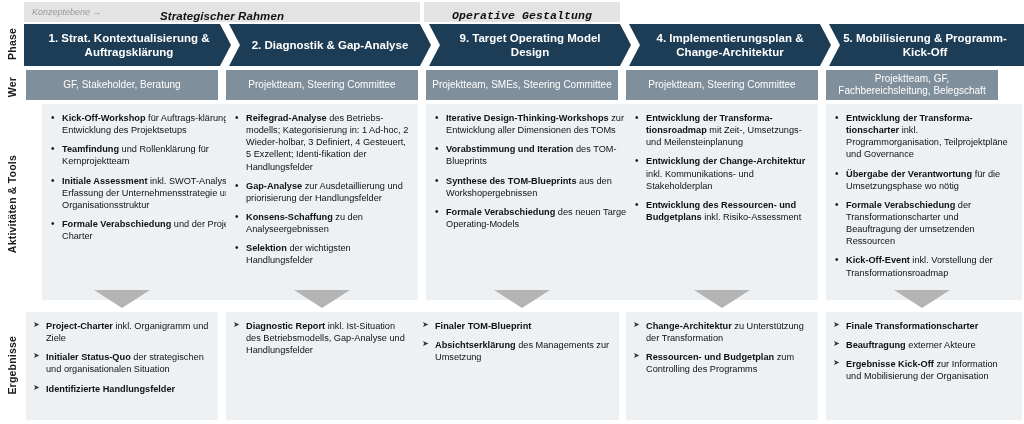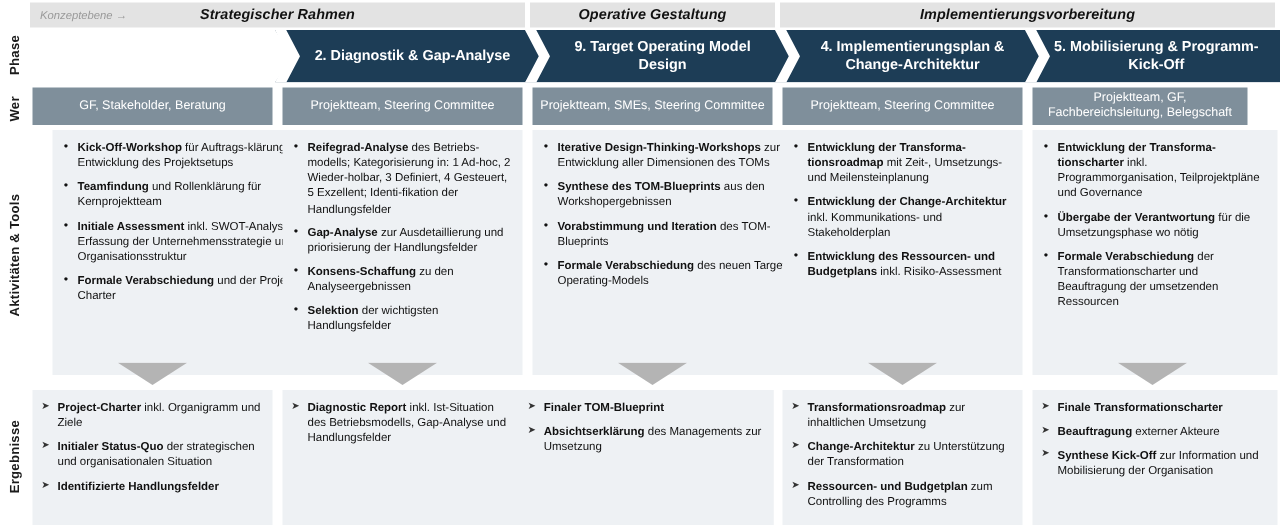--- a/index.html
+++ b/index.html
@@ -50,40 +50,40 @@
   .band-row {
     position: absolute;
     left: 0; top: 2px;
     width: 1000px; height: 20px;
   }
   .band {
     position: absolute;
     top: 0; height: 20px;
     background: #e3e3e3;
     display: flex;
-    align-items: center;
+    align-items: flex-end;
     justify-content: center;
   }
   .band-title {
     font-size: 11.5px;
     font-weight: bold;
     font-style: italic;
     color: #111;
     letter-spacing: .1px;
   }
   .band-sub {
     position: absolute;
     left: 8px; top: 0; height: 20px;
     display: flex; align-items: center;
     font-size: 9px;
     font-style: italic;
     color: #9a9a9a;
   }
   .band-1 { left: 0;    width: 396px; }
-  .band-2 { left: 400px; width: 196px; }
+  .band-2 { left: 400px; width: 196px; font-family: Liberation Mono, monospace; }
   .band-3 { left: 600px; width: 396px; }
 
   
   .phase-row {
     position: absolute;
     left: 0; top: 24px;
     width: 1000px; height: 42px;
   }
   .chev {
     position: absolute;
@@ -214,26 +214,26 @@
   <div class="grid">
 
     <div class="band-row">
       <div class="band band-1">
         <div class="band-sub">Konzeptebene →</div>
         <div class="band-title">Strategischer Rahmen</div>
       </div>
       <div class="band band-2">
         <div class="band-title">Operative Gestaltung</div>
       </div>
-      <div class="band band-3">
-        <div class="band-title">Implementierungsvorbereitung</div>
-      </div>
     </div>
 
     <div class="phase-row">
+      <div class="chev chev-first" style="left:0;width:210px">
+        <span>1. Strat. Kontextualisierung &amp; Auftragsklärung</span>
+      </div>
       <div class="chev chev-mid" style="left:196px;width:214px">
         <span>2. Diagnostik &amp; Gap-Analyse</span>
       </div>
       <div class="chev chev-mid" style="left:396px;width:214px">
         <span>9. Target Operating Model Design</span>
       </div>
       <div class="chev chev-mid" style="left:596px;width:214px">
         <span>4. Implementierungsplan &amp; Change-Architektur</span>
       </div>
       <div class="chev chev-last" style="left:796px;width:204px">
@@ -266,37 +266,38 @@
           <ul class="items bullet">
             <li><b>Reifegrad-Analyse</b><span> des Betriebs-modells; Kategorisierung in: 1 Ad-hoc,  2 Wieder-holbar, 3 Definiert, 4 Gesteuert, 5 Exzellent; Identi-fikation der Handlungsfelder</span></li>
             <li><b>Gap-Analyse</b><span> zur Ausdetaillierung und priorisierung der Handlungsfelder</span></li>
             <li><b>Konsens-Schaffung</b><span> zu den Analyseergebnissen</span></li>
             <li><b>Selektion</b><span> der wichtigsten Handlungsfelder</span></li>
           </ul>
         </div>
       <div class="card" style="left:402px;width:221px">
           <ul class="items bullet">
             <li><b>Iterative Design-Thinking-Workshops</b><span> zur Entwicklung aller Dimensionen des TOMs</span></li>
+            <li><b>Vorabstimmung und Iteration</b><span> des TOM-Blueprints</span></li>
             <li><b>Synthese des TOM-Blueprints</b><span> aus den Workshopergebnissen</span></li>
-            <li><b>Vorabstimmung und Iteration</b><span> des TOM-Blueprints</span></li>
             <li><b>Formale Verabschiedung</b><span> des neuen Target-Operating-Models</span></li>
           </ul>
         </div>
       <div class="card" style="left:602px;width:192px">
           <ul class="items bullet">
             <li><b>Entwicklung der Transforma-tionsroadmap</b><span> mit Zeit-, Umsetzungs- und Meilensteinplanung</span></li>
             <li><b>Entwicklung der Change-Architektur</b><span> inkl. Kommunikations- und Stakeholderplan</span></li>
             <li><b>Entwicklung des Ressourcen- und Budgetplans</b><span> inkl. Risiko-Assessment</span></li>
           </ul>
         </div>
       <div class="card" style="left:802px;width:196px">
           <ul class="items bullet">
             <li><b>Entwicklung der Transforma-tionscharter</b><span> inkl. Programmorganisation, Teilprojektpläne und Governance</span></li>
             <li><b>Übergabe der Verantwortung</b><span> für die Umsetzungsphase wo nötig</span></li>
             <li><b>Formale Verabschiedung</b><span> der Transformationscharter und Beauftragung der umsetzenden Ressourcen</span></li>
+            <li><b>Kick-Off-Event</b><span> inkl. Vorstellung der Transformationsroadmap</span></li>
           </ul>
         </div>
     </div>
 
     <div class="downarrow" style="left:70px"></div>
     <div class="downarrow" style="left:270px"></div>
     <div class="downarrow" style="left:470px"></div>
     <div class="downarrow" style="left:670px"></div>
     <div class="downarrow" style="left:870px"></div>
 
@@ -314,28 +315,27 @@
           </ul>
         </div>
       <div class="card" style="left:391px;width:204px">
           <ul class="items arrow">
             <li><b>Finaler TOM-Blueprint</b></li>
             <li><b>Absichtserklärung</b><span> des Managements zur Umsetzung</span></li>
           </ul>
         </div>
       <div class="card" style="left:602px;width:192px">
           <ul class="items arrow">
-            <li><b>Transformationsroadmap</b><span> zur inhaltlichen Umsetzung</span></li>
             <li><b>Change-Architektur</b><span> zu Unterstützung der Transformation</span></li>
             <li><b>Ressourcen- und Budgetplan</b><span> zum Controlling des Programms</span></li>
           </ul>
         </div>
       <div class="card" style="left:802px;width:196px">
           <ul class="items arrow">
             <li><b>Finale Transformationscharter</b></li>
             <li><b>Beauftragung</b><span> externer Akteure</span></li>
-            <li><b>Synthese Kick-Off</b><span> zur Information und Mobilisierung der Organisation</span></li>
+            <li><b>Ergebnisse Kick-Off</b><span> zur Information und Mobilisierung der Organisation</span></li>
           </ul>
         </div>
     </div>
 
   </div>
 </div>
 
 </body></html>

